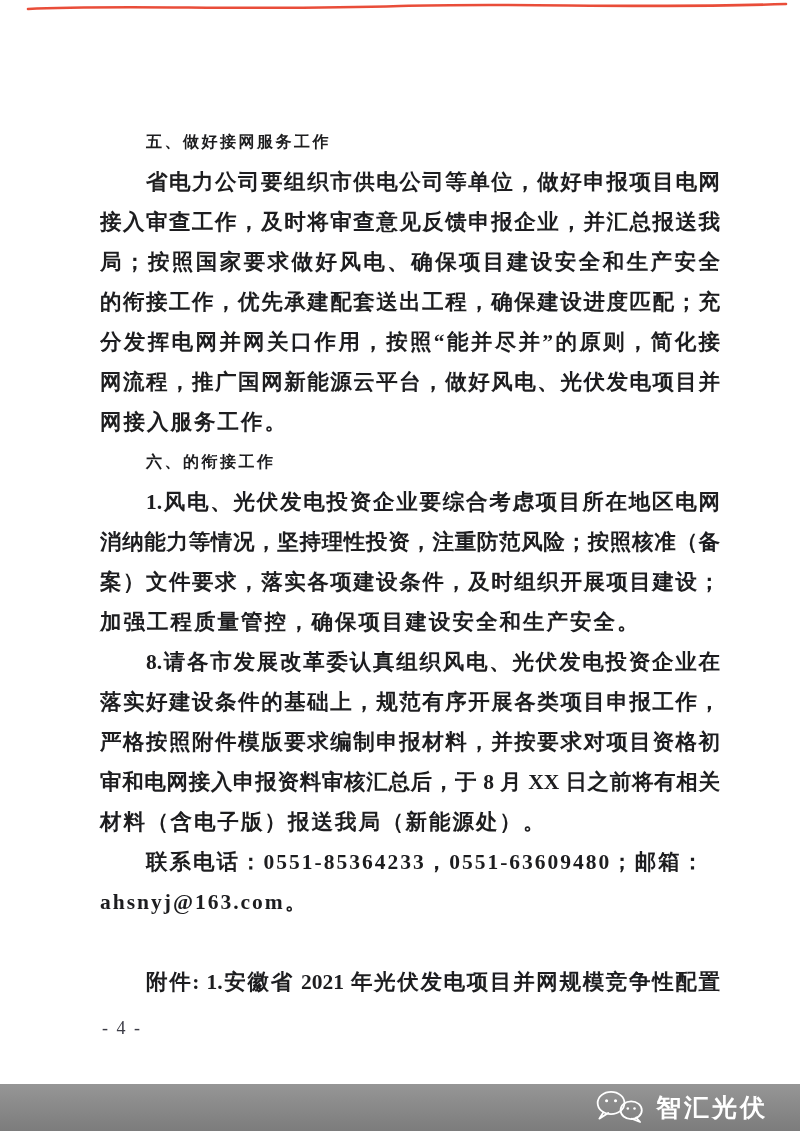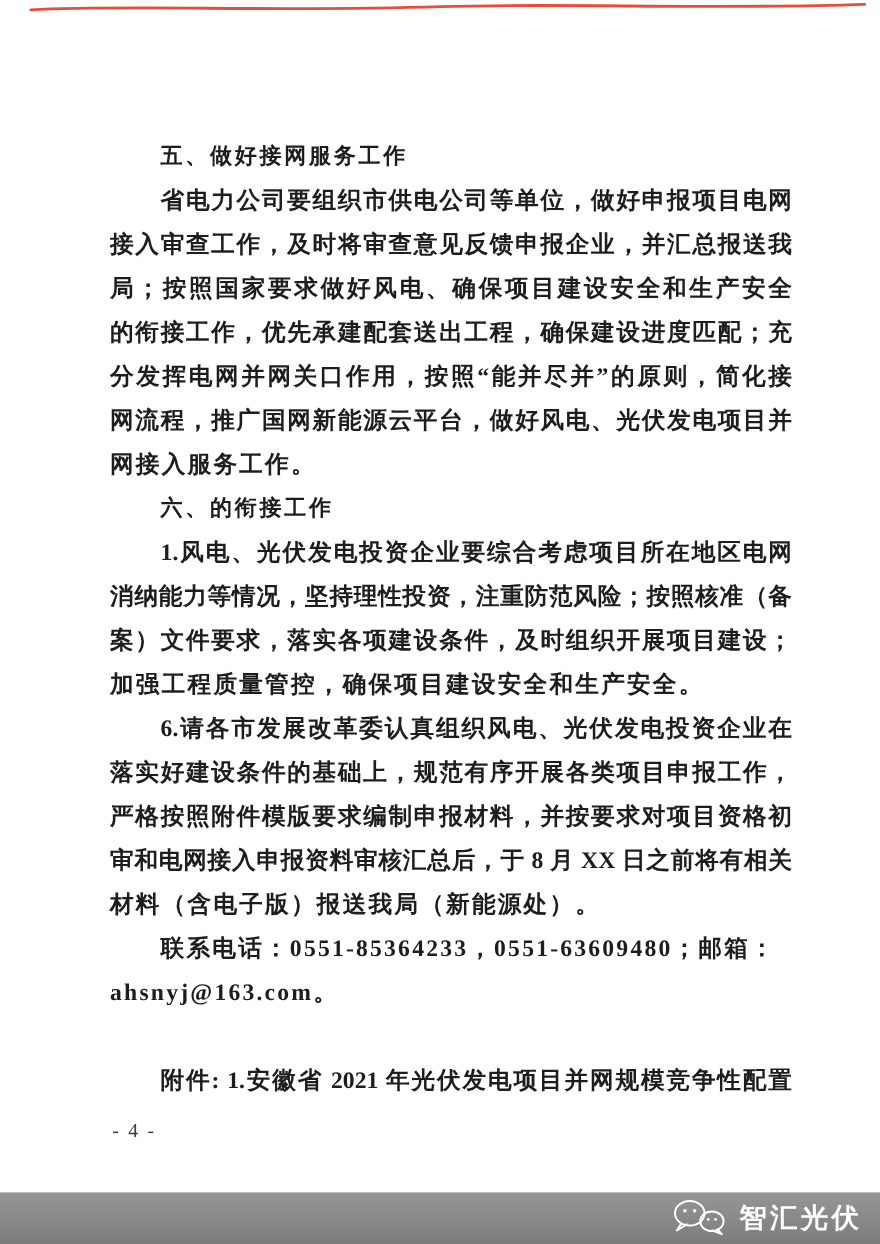--- a/index.html
+++ b/index.html
@@ -26,34 +26,34 @@
     white-space:normal;
     letter-spacing:0;
     text-align:justify;
     text-align-last:justify;
     overflow:hidden;
   }
   .row.indent { padding-left:46px; }
   .row.heading {
     font-family:"Liberation Sans","DejaVu Sans",sans-serif;
     font-weight:700;
-    font-size:20px;
+    font-size:16px;
     letter-spacing:2.5px;
   }
   .page-num {
     position:absolute; left:102px; top:1018px;
     font-size:18px; color:#3c3c46; letter-spacing:2px;
     font-family:"Liberation Serif","DejaVu Serif",serif;
   }
   .footer-bar {
     position:absolute; left:0; bottom:0;
     width:800px; height:47px;
     background:linear-gradient(#969696,#7c7c7c);
     display:flex; align-items:center; justify-content:flex-end;
-    padding-right:16px; box-sizing:border-box;
+    padding-right:32px; box-sizing:border-box;
   }
   .brand { display:flex; align-items:center; gap:9px; }
   .brand-text {
     color:#ffffff;
     font-family:"Liberation Sans","DejaVu Sans",sans-serif;
     font-size:25px; font-weight:600; letter-spacing:3px;
     line-height:1;
   }
 </style>
 </head>
@@ -72,21 +72,21 @@
     <div class="row fill">局；按照国家要求做好风电、确保项目建设安全和生产安全</div>
     <div class="row fill">的衔接工作，优先承建配套送出工程，确保建设进度匹配；充</div>
     <div class="row fill">分发挥电网并网关口作用，按照“能并尽并”的原则，简化接</div>
     <div class="row fill">网流程，推广国网新能源云平台，做好风电、光伏发电项目并</div>
     <div class="row">网接入服务工作。</div>
     <div class="row heading indent">六、的衔接工作</div>
     <div class="row fill indent">1.风电、光伏发电投资企业要综合考虑项目所在地区电网</div>
     <div class="row fill">消纳能力等情况，坚持理性投资，注重防范风险；按照核准（备</div>
     <div class="row fill">案）文件要求，落实各项建设条件，及时组织开展项目建设；</div>
     <div class="row">加强工程质量管控，确保项目建设安全和生产安全。</div>
-    <div class="row fill indent">6.请各市发展改革委认真组织风电、光伏发电投资企业在</div>
+    <div class="row fill indent">8.请各市发展改革委认真组织风电、光伏发电投资企业在</div>
     <div class="row fill">落实好建设条件的基础上，规范有序开展各类项目申报工作，</div>
     <div class="row fill">严格按照附件模版要求编制申报材料，并按要求对项目资格初</div>
     <div class="row fill">审和电网接入申报资料审核汇总后，于 8 月 XX 日之前将有相关</div>
     <div class="row">材料（含电子版）报送我局（新能源处）。</div>
     <div class="row indent">联系电话：0551-85364233，0551-63609480；邮箱：</div>
     <div class="row">ahsnyj@163.com。</div>
     <div class="row"></div>
     <div class="row fill indent">附件: 1.安徽省 2021 年光伏发电项目并网规模竞争性配置</div>
   </div>
 

